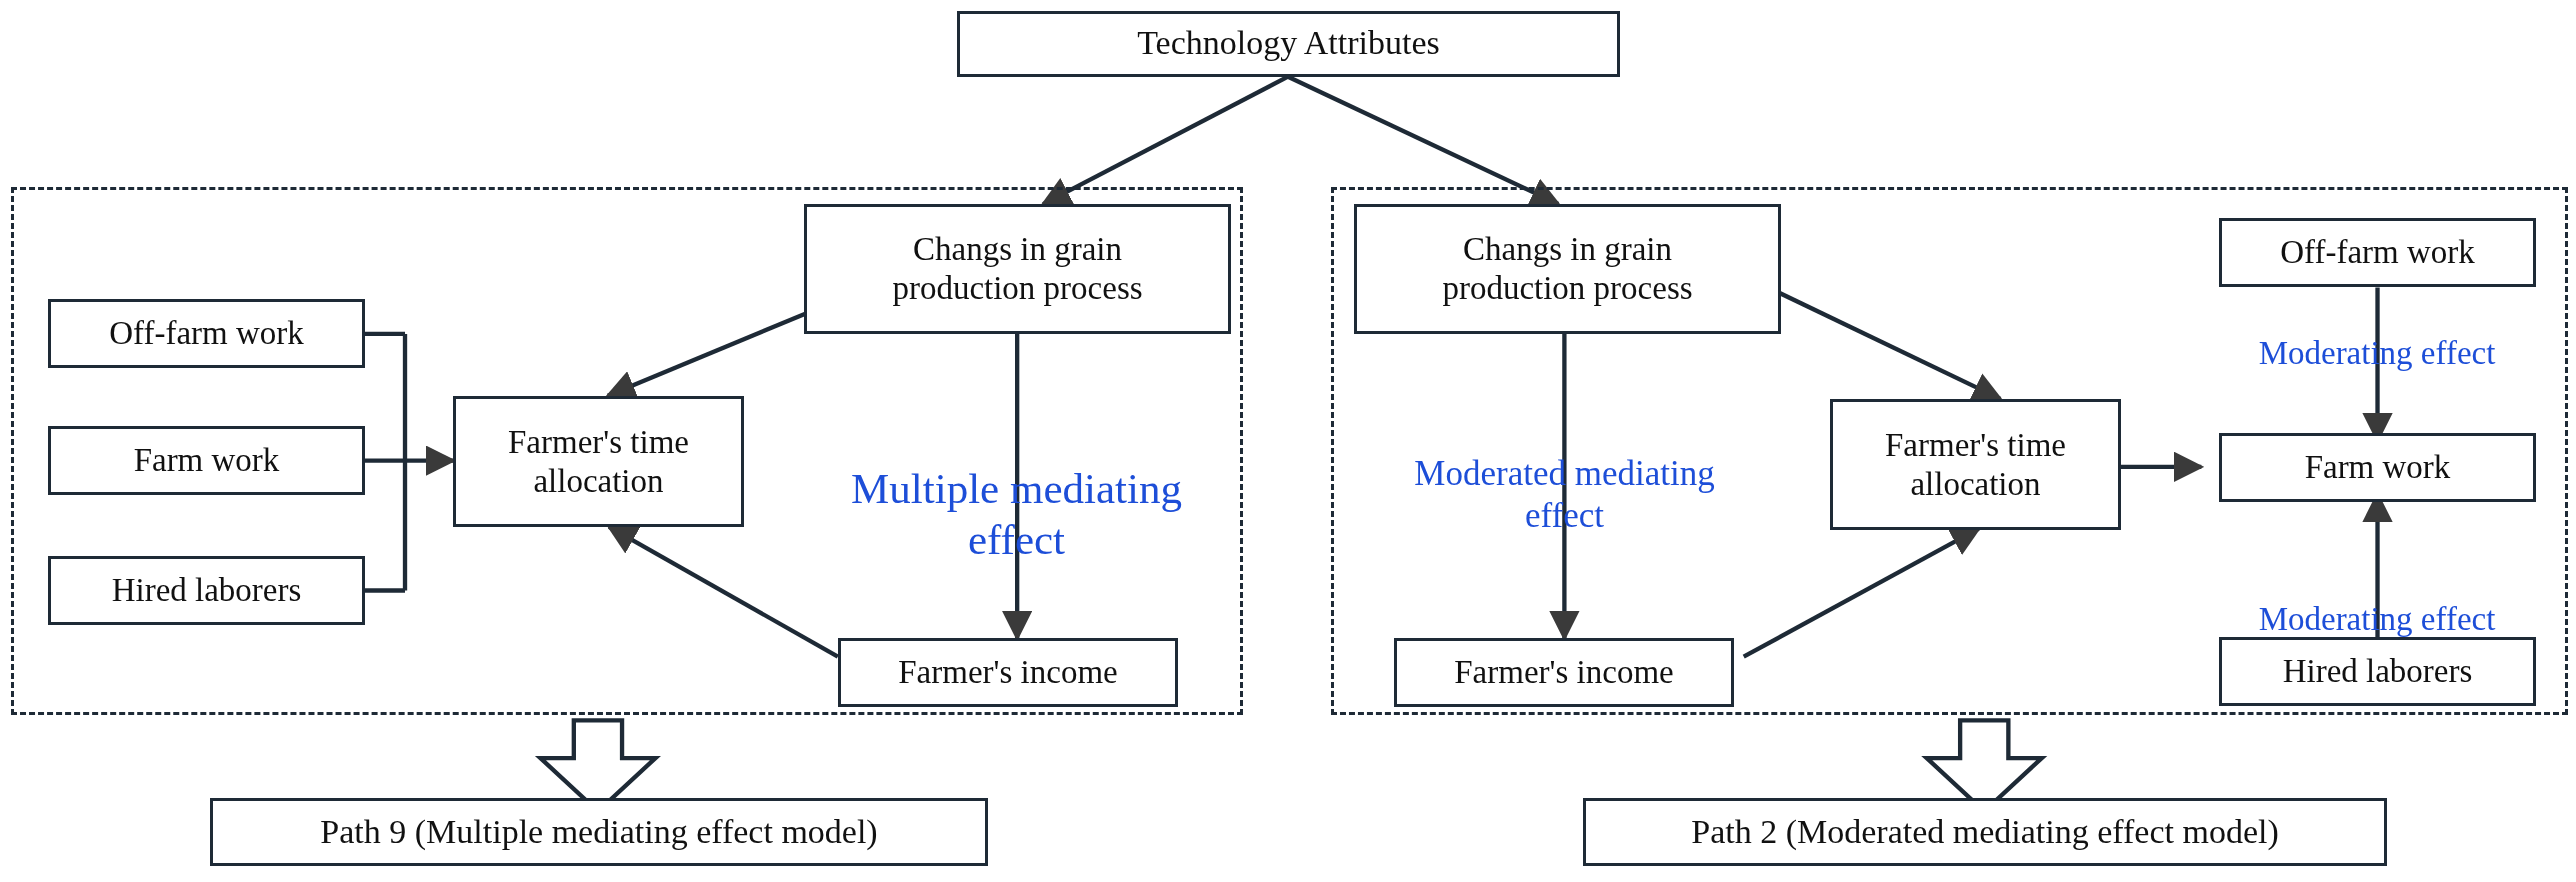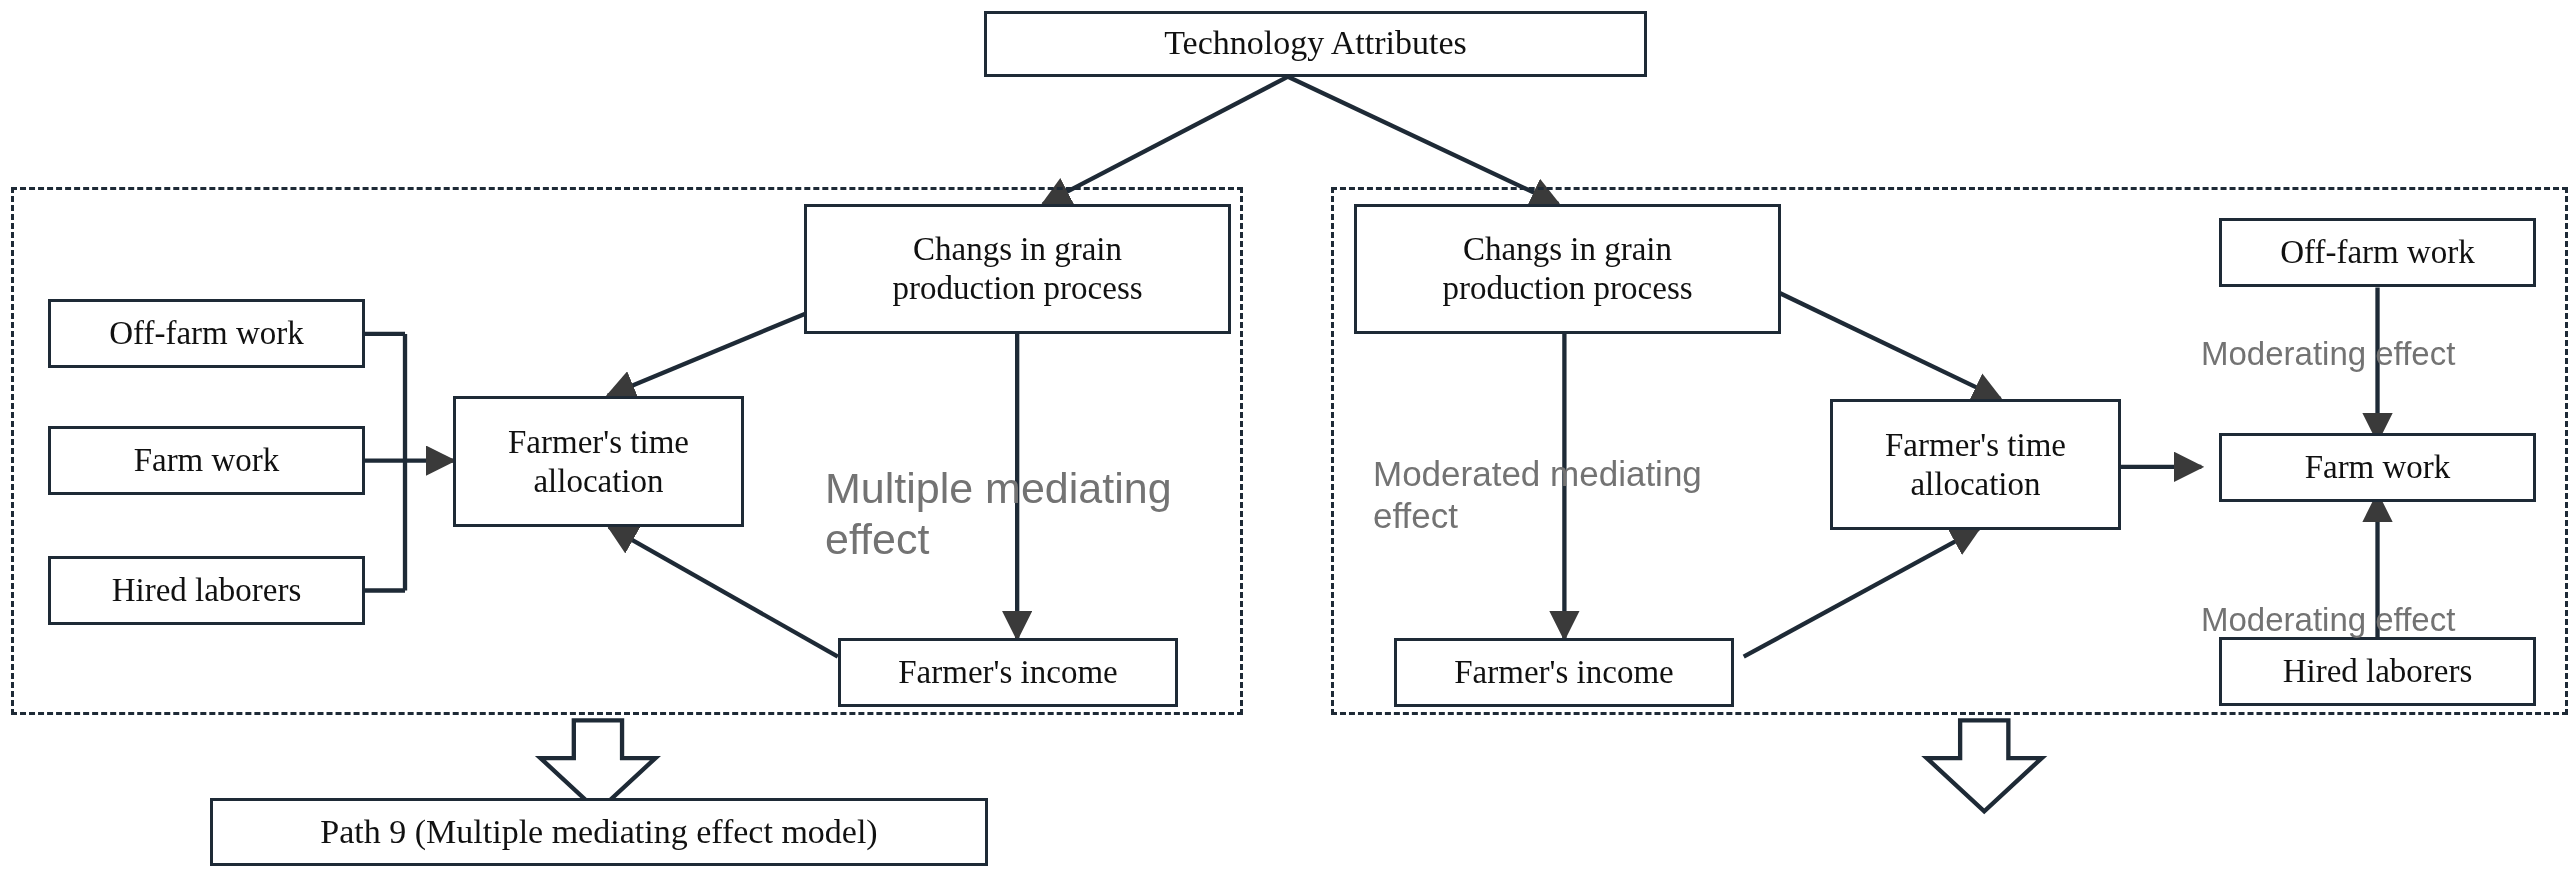--- a/index.html
+++ b/index.html
@@ -11,22 +11,22 @@
     border:3.1px solid #1e2a36;
     display:flex;align-items:center;justify-content:center;
     text-align:center;line-height:1.18;color:#111;
     font-family:"Liberation Serif","DejaVu Serif",serif;
   }
   .panel{
     position:absolute;box-sizing:border-box;
     border:3.7px dashed #1e2a36;background:transparent;
   }
   .edgelabel{
-    position:absolute;color:#737373;
-    font-family:Liberation Sans, sans-serif;
+    position:absolute;text-align:center;color:#1d4ed8;
+    font-family:Liberation Serif, serif;
     line-height:1.2;white-space:pre-line;
   }
 </style>
 </head>
 <body>
 
 <div id="stage">
 
   <svg viewBox="0 0 4166 1428">
     <defs>
@@ -63,21 +63,21 @@
     <line x1="3430" y1="755" x2="3560" y2="755" stroke="#1e2a36" stroke-width="7" marker-end="url(#ah)"></line>
 
     <line x1="3845" y1="465" x2="3845" y2="712" stroke="#1e2a36" stroke-width="7" marker-end="url(#ah)"></line>
 
     <line x1="3845" y1="1030" x2="3845" y2="800" stroke="#1e2a36" stroke-width="7" marker-end="url(#ah)"></line>
 
     <path d="M928,1165 L1006,1165 L1006,1226 L1060,1226 L967,1312 L874,1226 L928,1226 Z" fill="#ffffff" stroke="#1e2a36" stroke-width="7" stroke-linejoin="miter"></path>
     <path d="M3170,1165 L3248,1165 L3248,1226 L3302,1226 L3209,1312 L3116,1226 L3170,1226 Z" fill="#ffffff" stroke="#1e2a36" stroke-width="7" stroke-linejoin="miter"></path>
   </svg>
 
-  <div class="nodebox" style="left:957px;top:10.5px;width:663px;height:66px;font-size:34px;margin-left:27px;">
+  <div class="nodebox" style="left:957px;top:10.5px;width:663px;height:66px;font-size:34px;">
     <span>Technology Attributes</span>
   </div>
 
   <div class="panel" style="left:11px;top:187px;width:1232px;height:528px;"></div>
   <div class="panel" style="left:1331px;top:187px;width:1237px;height:528px;"></div>
 
   <div class="nodebox" style="left:48px;top:299px;width:317px;height:69px;font-size:33px;">
     <span>Off-farm work</span>
   </div>
   <div class="nodebox" style="left:48px;top:426px;width:317px;height:69px;font-size:33px;">
@@ -141,15 +141,18 @@
     <span>Moderating effect</span>
   </div>
 
   <div class="edgelabel" style="left:2201px;top:560px;width:352px;font-size:33px;">
     <span>Moderating effect</span>
   </div>
 
   <div class="nodebox" style="left:210px;top:798px;width:778px;height:68px;font-size:34px;">
     <span>Path 9 (Multiple mediating effect model)</span>
   </div>
+  <div class="nodebox" style="left:1583px;top:798px;width:804px;height:68px;font-size:34px;">
+    <span>Path 2 (Moderated mediating effect model)</span>
+  </div>
 
 </div>
 
 
 </body></html>

